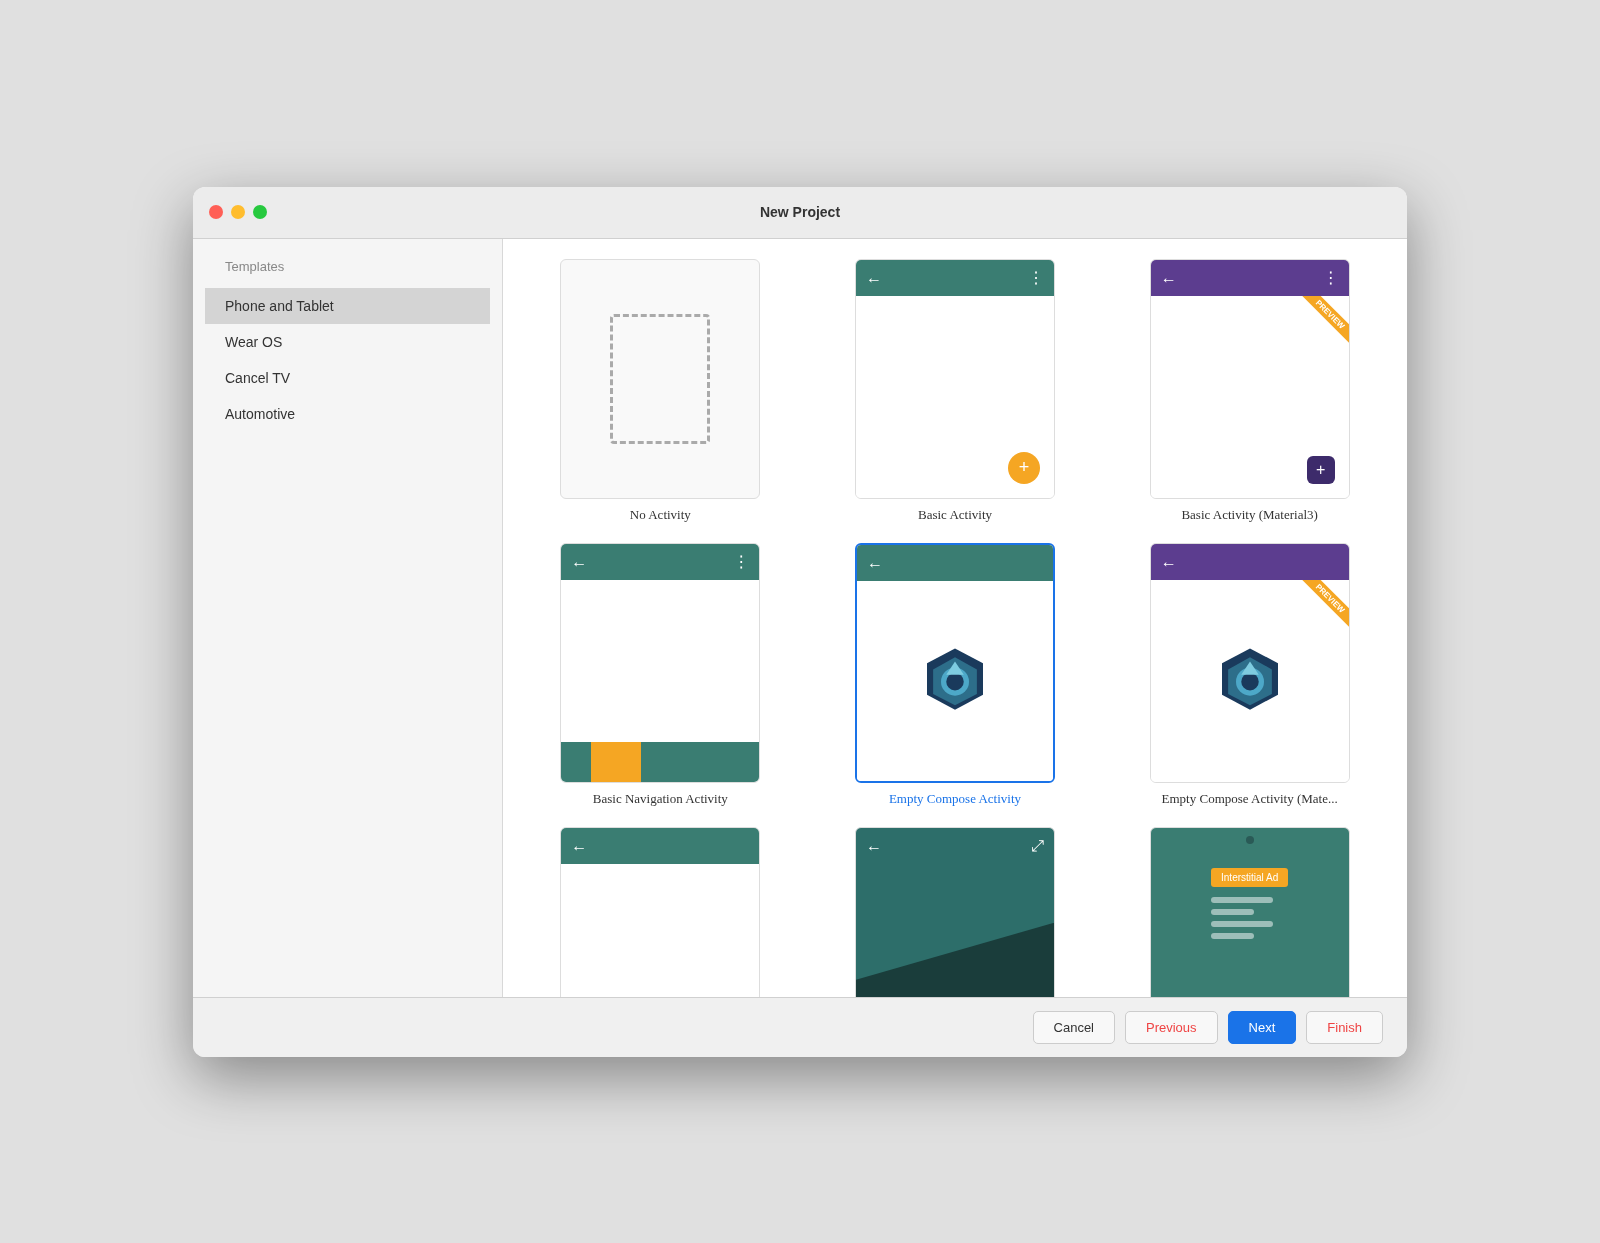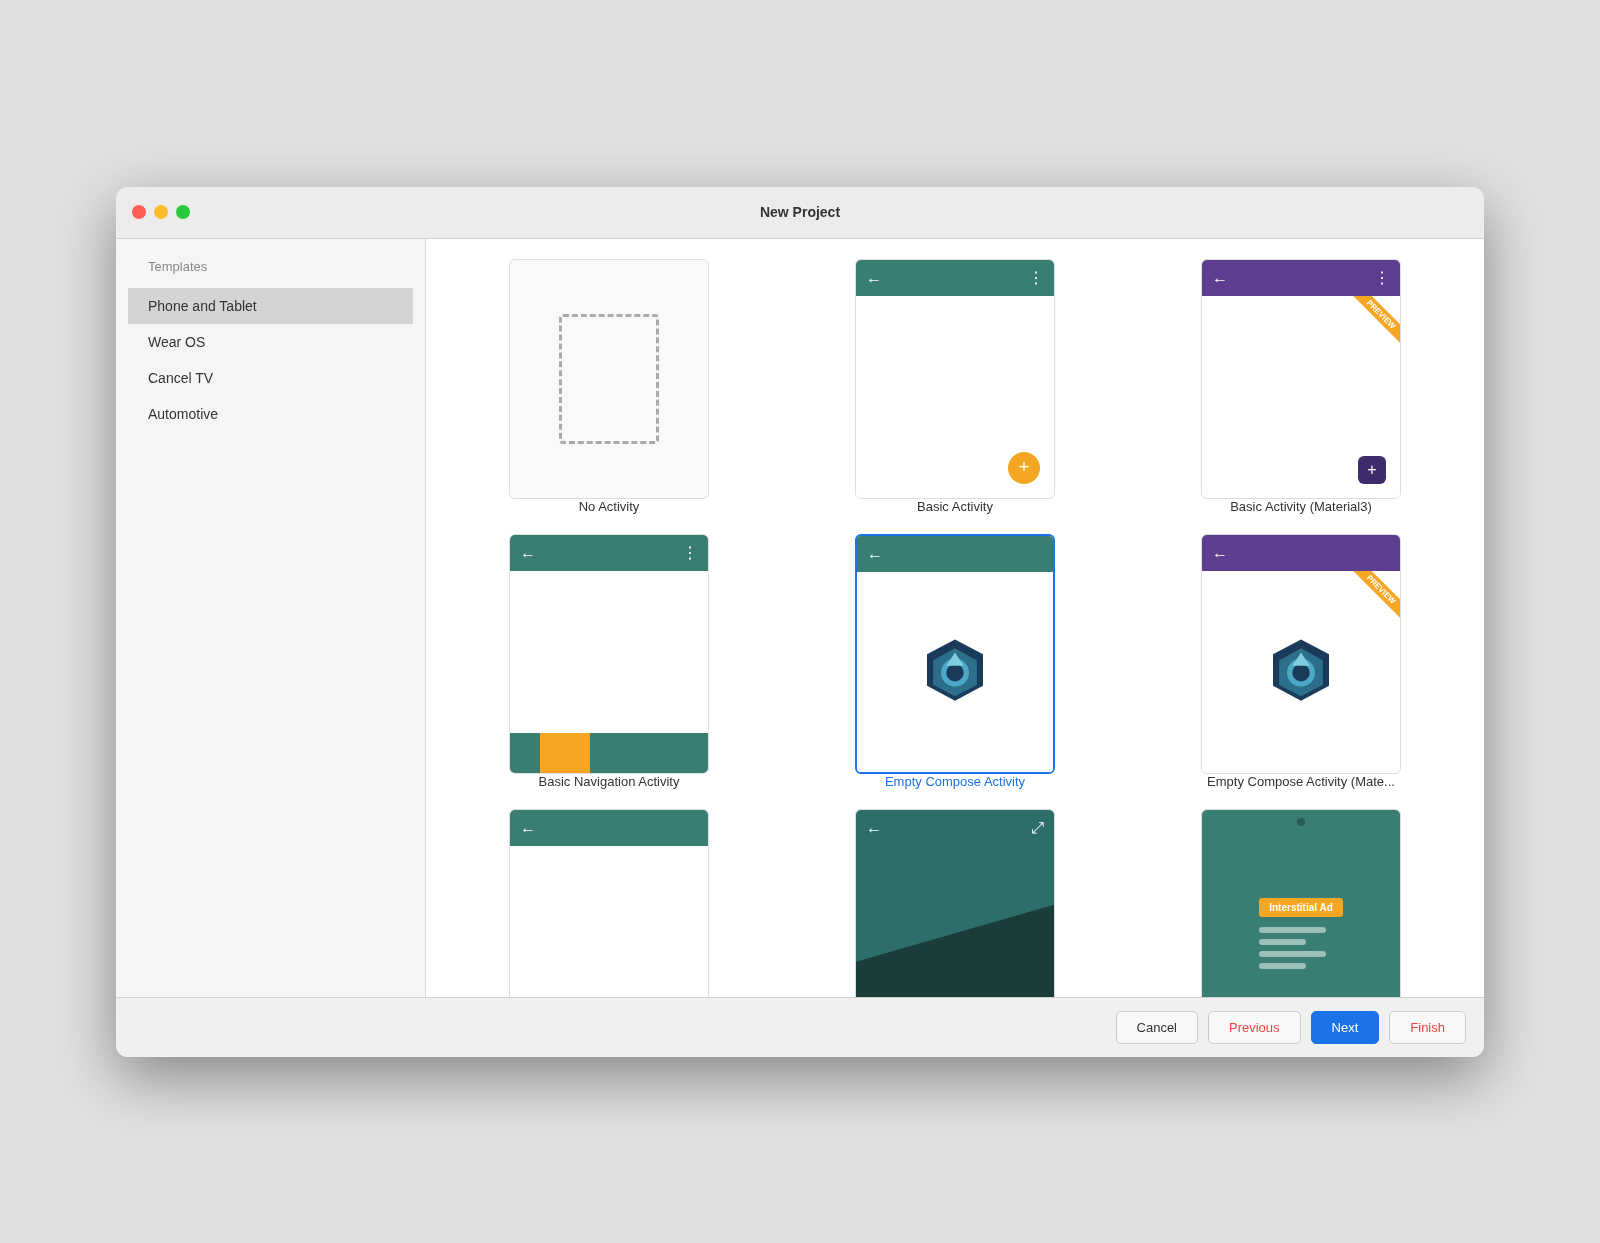--- a/index.html
+++ b/index.html
@@ -5,21 +5,21 @@
     * { box-sizing: border-box; margin: 0; padding: 0; }
     body {
       background: #e0e0e0;
       display: flex;
       justify-content: center;
       align-items: center;
       min-height: 100vh;
       font-family: -apple-system, BlinkMacSystemFont, 'Helvetica Neue', Arial, sans-serif;
     }
     .window {
-      width: 1368px;
+      width: 1214px;
       height: 870px;
       background: #f5f5f5;
       border-radius: 12px;
       box-shadow: 0 20px 60px rgba(0,0,0,0.4);
       display: flex;
       flex-direction: column;
       overflow: hidden;
     }
     .title-bar {
       background: #ececec;
@@ -102,24 +102,25 @@
       overflow: hidden;
       background: #fff;
       position: relative;
       display: flex;
       flex-direction: column;
     }
     .template-item.selected .template-thumb {
       border: 2px solid #1a73e8;
     }
     .template-label {
-      margin-top: 0;
+      margin-top: 8px;
       font-size: 13px;
       color: #333;
       text-align: center;
+      font-family: Liberation Serif, serif;
     }
     .template-item.selected .template-label {
       color: #1a73e8;
       font-weight: 500;
     }
     
     .no-activity-thumb {
       display: flex;
       align-items: center;
       justify-content: center;
@@ -252,25 +253,24 @@
       position: relative;
       display: flex;
       flex-direction: column;
       align-items: center;
       padding-top: 20px;
     }
     .interstitial-badge {
       background: #f5a623;
       color: white;
       font-size: 10px;
-      font-weight: bold;
+      font-weight: normal;
       padding: 4px 10px;
       border-radius: 3px;
       margin-bottom: 10px;
-      margin-top: 48px;
     }
     .interstitial-lines {
       width: 80%;
     }
     .interstitial-line {
       height: 6px;
       background: rgba(255,255,255,0.5);
       border-radius: 3px;
       margin-bottom: 6px;
     }
@@ -290,21 +290,21 @@
     .content-area::-webkit-scrollbar-track { background: #f0f0f0; }
     .content-area::-webkit-scrollbar-thumb { background: #c0c0c0; border-radius: 4px; }
     
     .footer {
       height: 60px;
       background: #f0f0f0;
       border-top: 1px solid #d0d0d0;
       display: flex;
       align-items: center;
       justify-content: flex-end;
-      padding: 0 18px;
+      padding: 0 24px;
       gap: 10px;
     }
     .btn {
       padding: 8px 20px;
       border-radius: 5px;
       font-size: 13px;
       cursor: pointer;
       border: 1px solid #ccc;
       background: #f8f8f8;
       color: #333;

